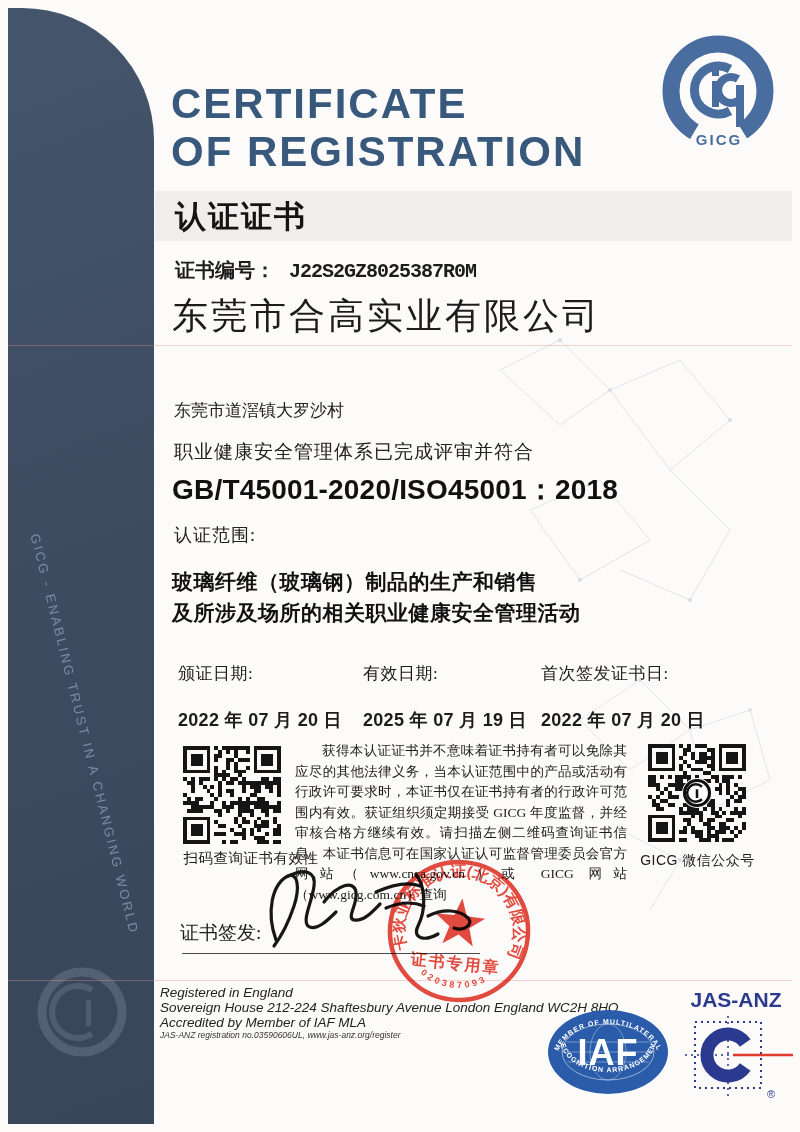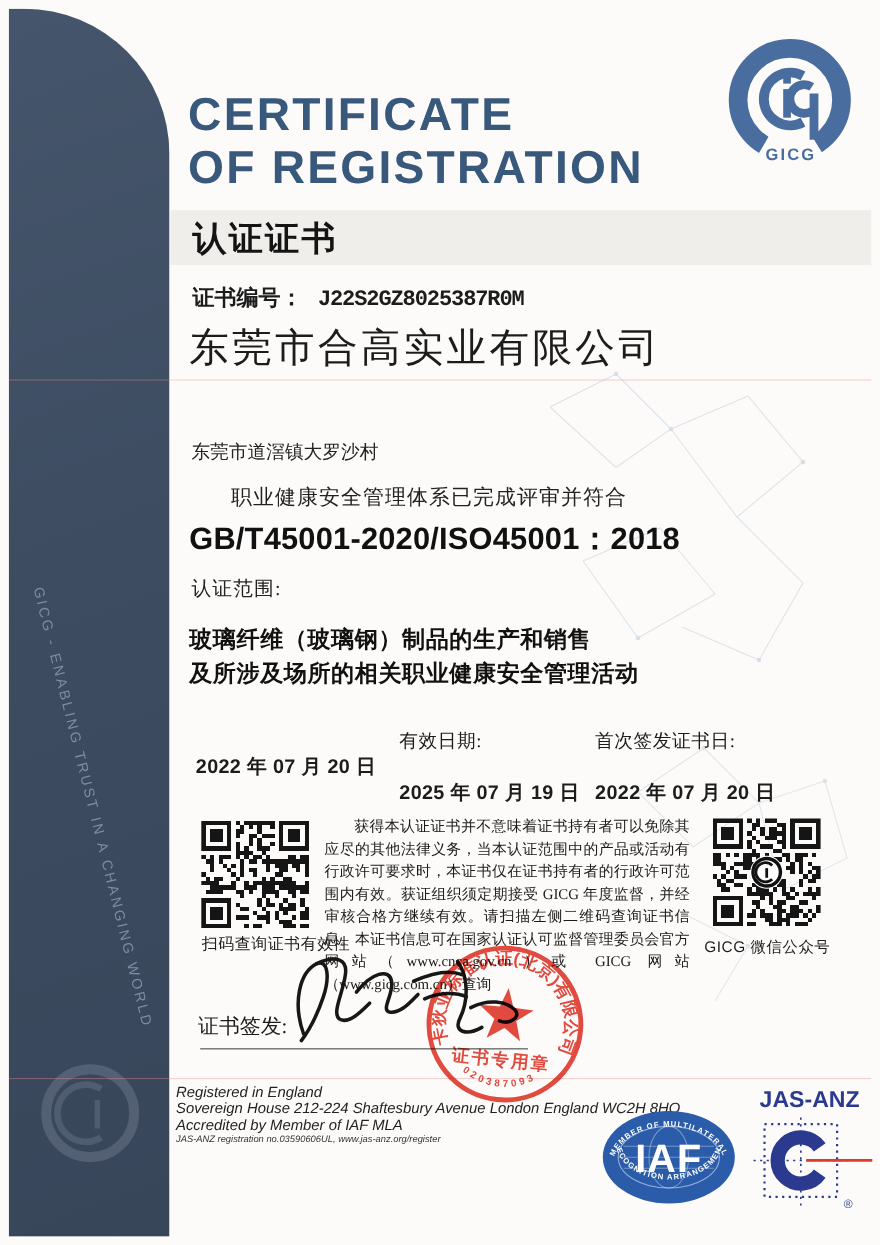--- a/index.html
+++ b/index.html
@@ -24,21 +24,21 @@
 
   .certnum{left:175px;top:257px;font-size:20px;font-weight:700;}
   .certnum .num{font-family:"Liberation Mono","DejaVu Sans Mono",monospace;font-weight:700;
                 letter-spacing:-1px;margin-left:14px;}
   .company{left:172px;top:292px;font-size:36px;font-family:"Liberation Serif","DejaVu Serif",serif;
            font-weight:400;letter-spacing:3px;}
   .serifline{font-family:"Liberation Serif","DejaVu Serif",serif;color:#222;}
   .credit{left:174px;top:364px;font-size:17px;}
   .credit .val{font-family:"Liberation Sans",sans-serif;letter-spacing:.5px;}
   .address{left:174px;top:399px;font-size:17px;}
-  .compliance{left:174px;top:439px;font-size:19px;letter-spacing:1px;margin-left:36px;}
+  .compliance{left:174px;top:439px;font-size:19px;letter-spacing:1px;}
   .standard{left:172px;top:471px;font-size:28px;font-weight:800;letter-spacing:.2px;color:#111;}
   .scopelabel{left:174px;top:523px;font-size:18px;letter-spacing:1px;}
   .scope{left:172px;top:566px;font-size:21px;font-weight:700;line-height:31px;color:#111;letter-spacing:.5px;}
 
   .dates{left:178px;top:662px;width:560px;display:flex;}
   .dcol{flex:0 0 auto;}
   .dcol1{width:185px;}.dcol2{width:178px;}.dcol3{width:190px;}
   .dlabel{font-family:"Liberation Serif","DejaVu Serif",serif;font-size:17px;letter-spacing:.5px;}
   .dvalue{margin-top:23px;font-size:18px;font-weight:700;letter-spacing:.3px;white-space:nowrap;}
 
@@ -146,20 +146,21 @@
   <div class="abs serifline compliance">职业健康安全管理体系已完成评审并符合</div>
   <div class="abs standard">GB/T45001-2020/ISO45001：2018</div>
   <div class="abs serifline scopelabel">认证范围:</div>
   <div class="abs scope">
     <div>玻璃纤维（玻璃钢）制品的生产和销售</div>
     <div>及所涉及场所的相关职业健康安全管理活动</div>
   </div>
 
   <div class="abs dates">
     <div class="dcol dcol1">
+      <div class="dlabel">颁证日期:</div>
       <div class="dvalue">2022 年 07 月 20 日</div>
     </div>
     <div class="dcol dcol2">
       <div class="dlabel">有效日期:</div>
       <div class="dvalue">2025 年 07 月 19 日</div>
     </div>
     <div class="dcol dcol3">
       <div class="dlabel">首次签发证书日:</div>
       <div class="dvalue">2022 年 07 月 20 日</div>
     </div>

